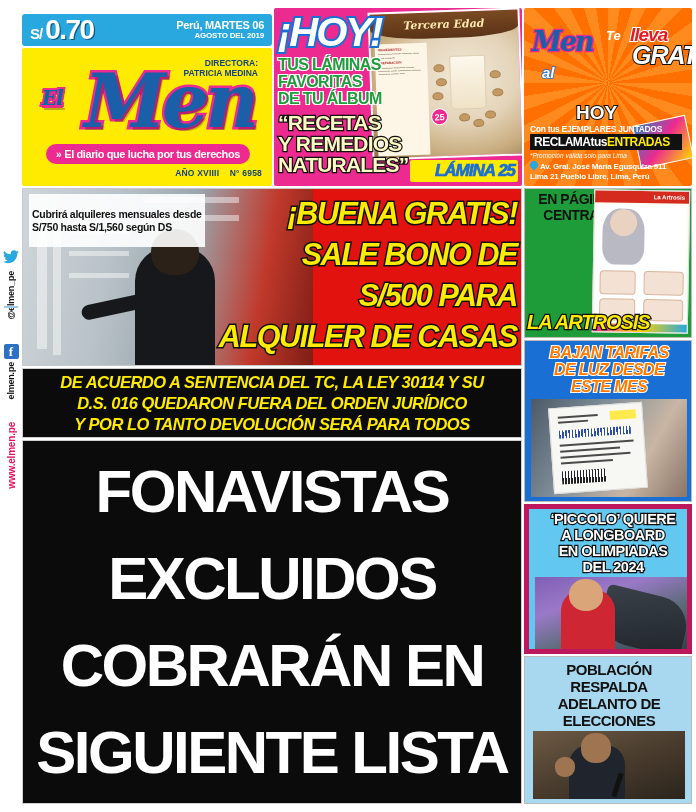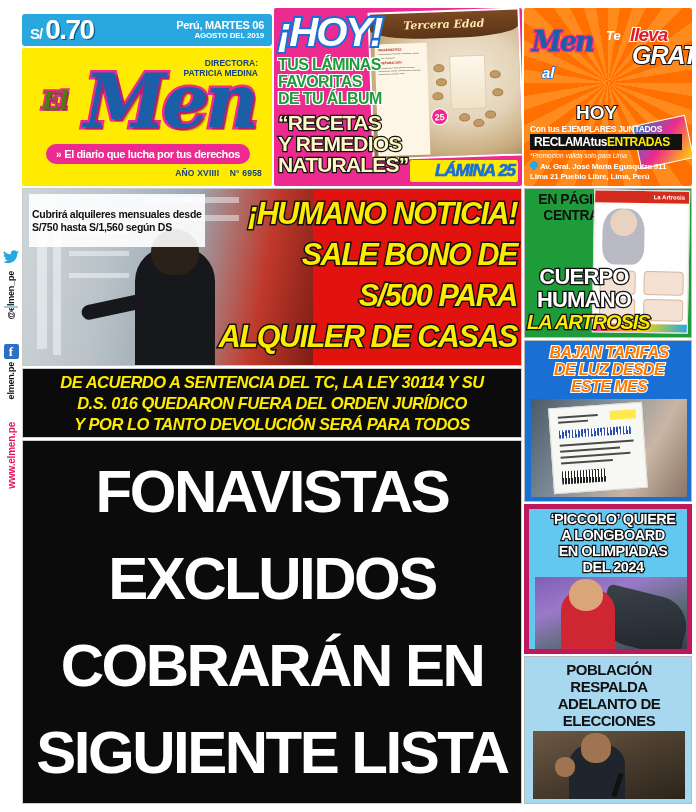--- a/index.html
+++ b/index.html
@@ -56,24 +56,25 @@
   .directora{
     position:absolute; right:14px; top:10px; text-align:right;
     color:#14427e; font-size:8.5px; font-weight:bold; line-height:10px;
   }
   .logo-word{
     position:absolute; left:6px; top:12px; width:240px; height:78px;
   }
   .logo-el{
     position:absolute; left:14px; top:26px;
     font-family:"DejaVu Serif", serif; font-style:italic; font-weight:bold;
-    font-size:24px; color:#4d7c0f; letter-spacing:-1px;
+    font-size:20px; color:#0369a1; letter-spacing:-1px;
     -webkit-text-stroke:3.5px #ec2a8f; paint-order: stroke fill;
     text-shadow: 2px 2px 0 rgba(0,0,0,.25);
     z-index:2;
+    text-decoration:underline;
   }
   .logo-men{
     position:absolute; left:56px; top:4px;
     font-family:"DejaVu Serif", serif; font-style:italic; font-weight:bold;
     font-size:74px; line-height:74px; color:#1a5fa8; letter-spacing:-4px;
     -webkit-text-stroke:5px #ec2a8f; paint-order: stroke fill;
     text-shadow: 3px 3px 0 rgba(0,0,0,.22);
   }
   .slogan{
     position:absolute; left:24px; top:96px; width:204px; height:20px;
@@ -485,21 +486,21 @@
       <div class="bld" style="left:46px;top:62px;width:60px;height:5px;"></div>
       <div class="bld" style="left:46px;top:84px;width:60px;height:5px;"></div>
       <div class="bld" style="left:120px;top:8px;width:96px;height:6px;"></div>
       <div class="bld" style="left:120px;top:26px;width:96px;height:6px;"></div>
       <div class="man-arm"></div>
       <div class="man"></div>
       <div class="man-head"></div>
       <div class="caption">Cubrirá alquileres mensuales desde S/750 hasta S/1,560 según DS</div>
     </div>
     <div class="mt-head">
-      <div>¡HUMANO NOTICIA!</div>
+      <div>¡BUENA GRATIS!</div>
       <div>SALE BONO DE</div>
       <div>S/500 PARA</div>
       <div>ALQUILER DE CASAS</div>
     </div>
   </div>
 
   <div class="subhead">
     <p>
       <span>DE ACUERDO A SENTENCIA DEL TC, LA LEY 30114 Y SU</span><br>
       <span>D.S. 016 QUEDARON FUERA DEL ORDEN JURÍDICO</span><br>
@@ -522,24 +523,20 @@
     <div class="artro-poster">
       <div class="ph">La Artrosis</div>
       <div class="body">
         <div class="artro-fig"></div>
         <div class="artro-cell" style="left:4px;top:66px;width:36px;height:24px;"></div>
         <div class="artro-cell" style="left:48px;top:66px;width:40px;height:24px;"></div>
         <div class="artro-cell" style="left:4px;top:94px;width:36px;height:22px;"></div>
         <div class="artro-cell" style="left:48px;top:94px;width:40px;height:22px;"></div>
       </div>
       <div class="artro-foot"></div>
-    </div>
-    <div class="artro-t1">
-      <div>CUERPO</div>
-      <div>HUMANO</div>
     </div>
     <div class="artro-t2">LA ARTROSIS</div>
   </div>
 
   <div class="side s-luz">
     <div class="luz-t">
       <div>BAJAN TARIFAS</div>
       <div>DE LUZ DESDE</div>
       <div>ESTE MES</div>
     </div>

